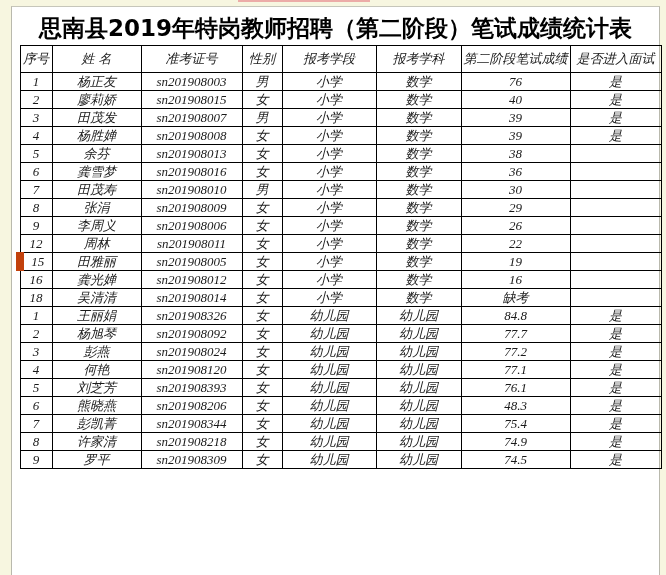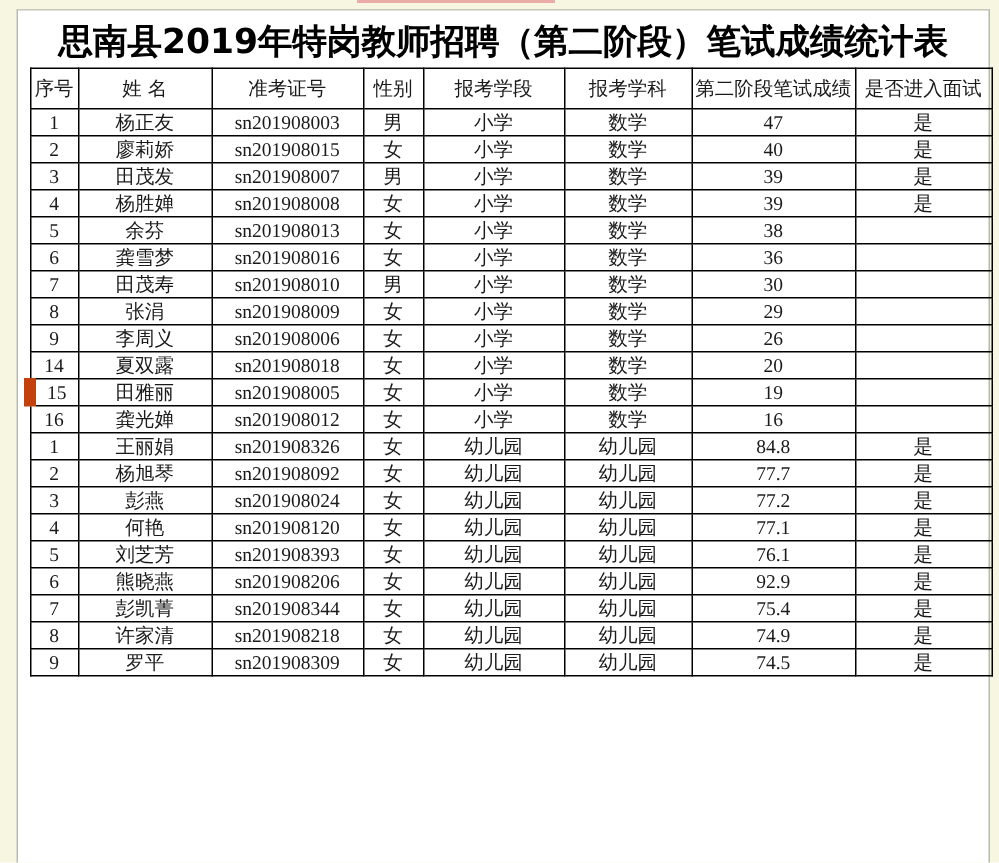--- a/index.html
+++ b/index.html
@@ -18,21 +18,21 @@
     background:#e89a9a;opacity:.8;
   }
   .title{
     height:38px;line-height:42px;text-align:center;
     font-family:"DejaVu Sans","Liberation Sans",sans-serif;
     font-weight:bold;font-size:23px;color:#000;white-space:nowrap;
   }
   table{
     border-collapse:collapse;table-layout:fixed;
     margin-left:4px;width:641px;
-    font-size:13px;color:#1a1a1a;
+    font-size:13px;color:#1a1a1a;font-style:italic;
   }
   th,td{
     border:1px solid #000;padding:0;text-align:center;
     overflow:hidden;white-space:nowrap;
   }
   th{
     height:26px;font-weight:normal;font-size:13px;
     font-family:"DejaVu Sans","Liberation Sans",sans-serif;
   }
   td{height:17px;line-height:17px;}
@@ -78,21 +78,21 @@
         </tr>
     </thead>
     <tbody>
         <tr>
     <td>1</td>
     <td>杨正友</td>
     <td>sn201908003</td>
     <td>男</td>
     <td>小学</td>
     <td>数学</td>
-    <td>47</td>
+    <td>76</td>
     <td>是</td>
   </tr>
         <tr>
     <td>2</td>
     <td>廖莉娇</td>
     <td>sn201908015</td>
     <td>女</td>
     <td>小学</td>
     <td>数学</td>
     <td>40</td>
@@ -162,27 +162,27 @@
     <td>9</td>
     <td>李周义</td>
     <td>sn201908006</td>
     <td>女</td>
     <td>小学</td>
     <td>数学</td>
     <td>26</td>
     <td></td>
   </tr>
         <tr>
-    <td>14</td>
-    <td>夏双露</td>
-    <td>sn201908018</td>
-    <td>女</td>
-    <td>小学</td>
-    <td>数学</td>
-    <td>20</td>
+    <td>12</td>
+    <td>周林</td>
+    <td>sn201908011</td>
+    <td>女</td>
+    <td>小学</td>
+    <td>数学</td>
+    <td>22</td>
     <td></td>
   </tr>
         <tr>
     <td class="sel">15</td>
     <td>田雅丽</td>
     <td>sn201908005</td>
     <td>女</td>
     <td>小学</td>
     <td>数学</td>
     <td>19</td>
@@ -192,20 +192,30 @@
     <td>16</td>
     <td>龚光婵</td>
     <td>sn201908012</td>
     <td>女</td>
     <td>小学</td>
     <td>数学</td>
     <td>16</td>
     <td></td>
   </tr>
         <tr>
+    <td>18</td>
+    <td>吴清清</td>
+    <td>sn201908014</td>
+    <td>女</td>
+    <td>小学</td>
+    <td>数学</td>
+    <td>缺考</td>
+    <td></td>
+  </tr>
+        <tr>
     <td>1</td>
     <td>王丽娟</td>
     <td>sn201908326</td>
     <td>女</td>
     <td>幼儿园</td>
     <td>幼儿园</td>
     <td>84.8</td>
     <td>是</td>
   </tr>
         <tr>
@@ -248,21 +258,21 @@
     <td>76.1</td>
     <td>是</td>
   </tr>
         <tr>
     <td>6</td>
     <td>熊晓燕</td>
     <td>sn201908206</td>
     <td>女</td>
     <td>幼儿园</td>
     <td>幼儿园</td>
-    <td>92.9</td>
+    <td>48.3</td>
     <td>是</td>
   </tr>
         <tr>
     <td>7</td>
     <td>彭凯菁</td>
     <td>sn201908344</td>
     <td>女</td>
     <td>幼儿园</td>
     <td>幼儿园</td>
     <td>75.4</td>

